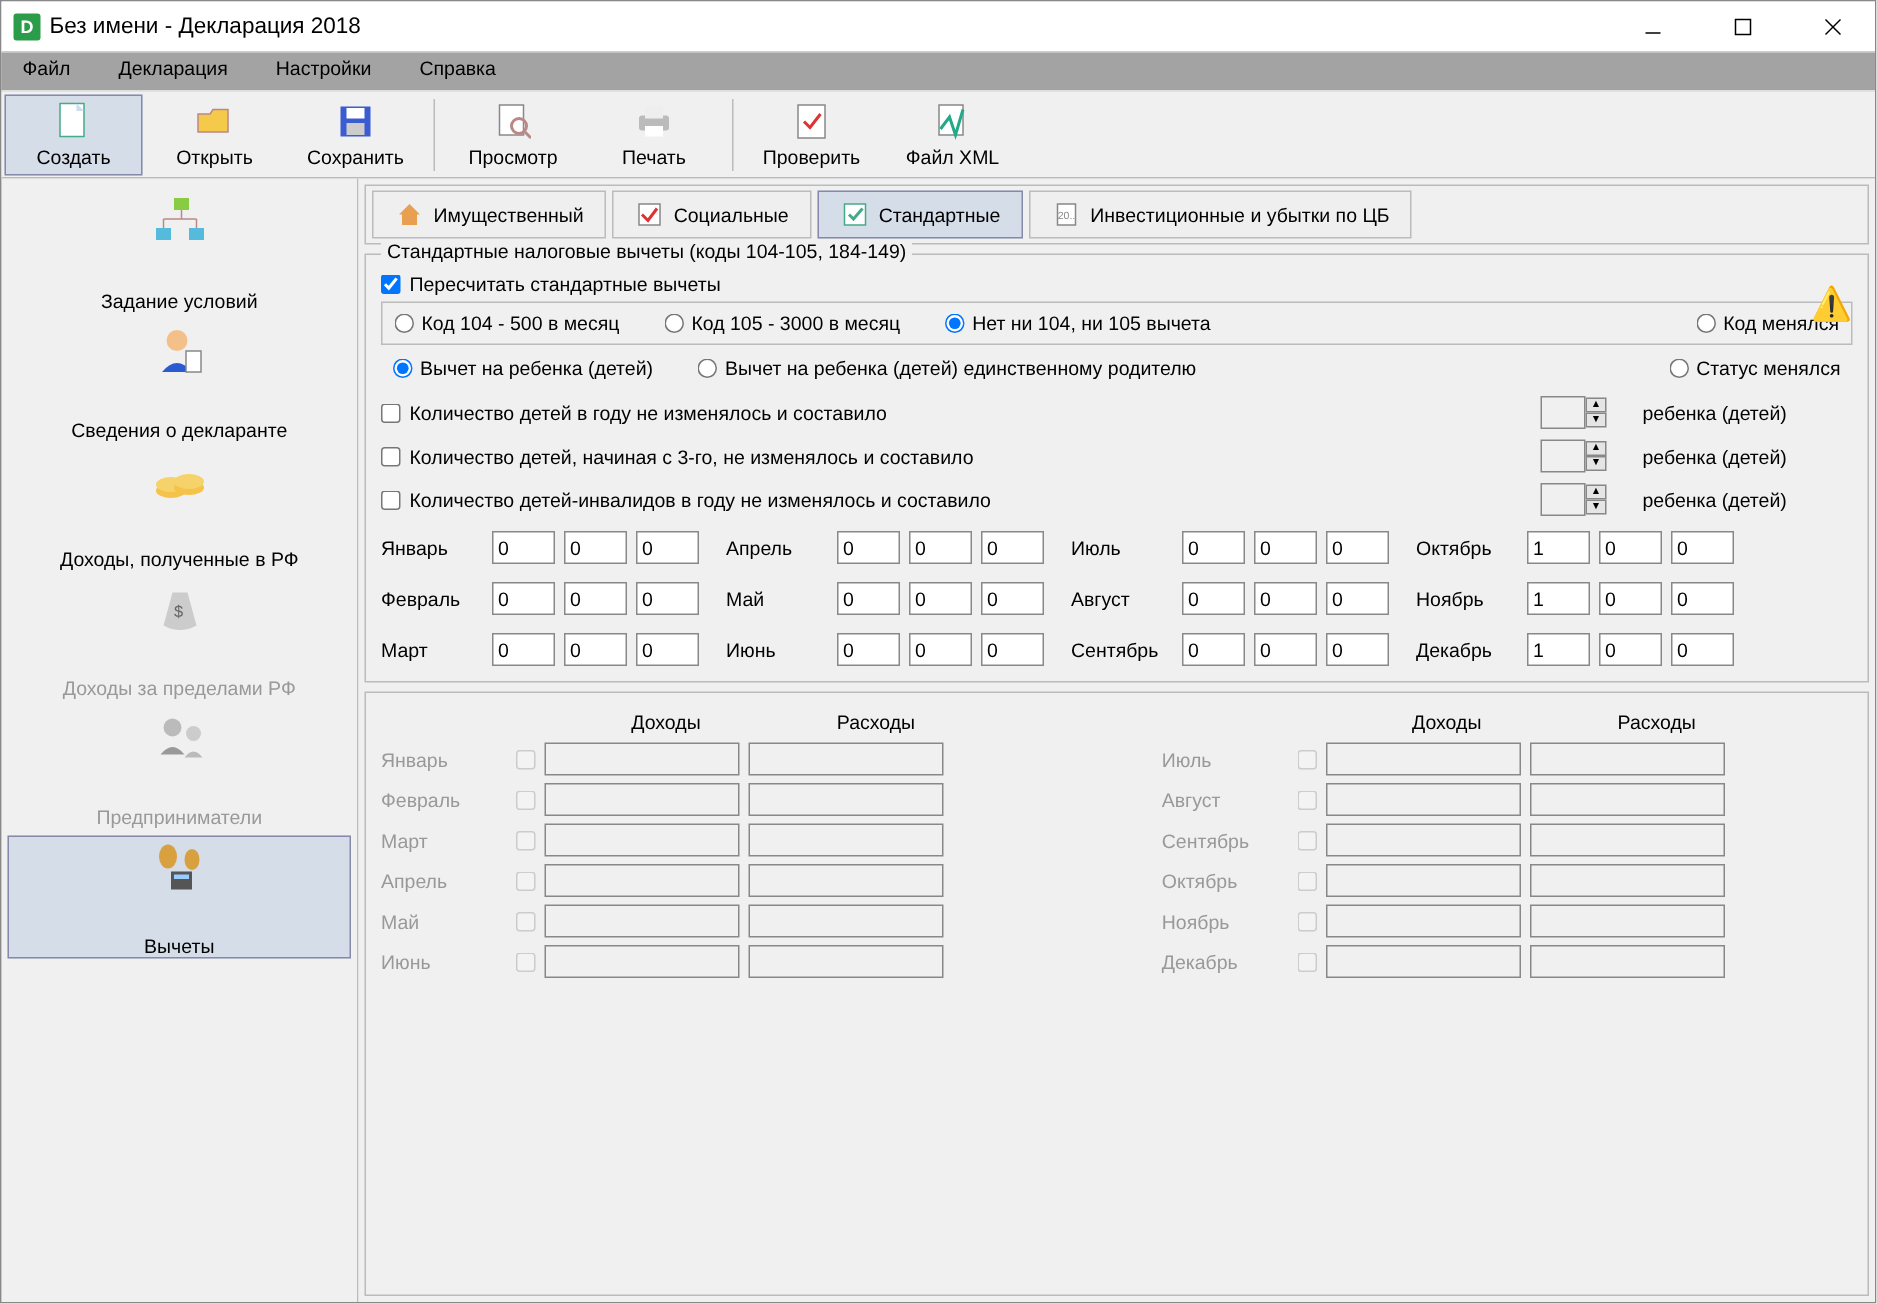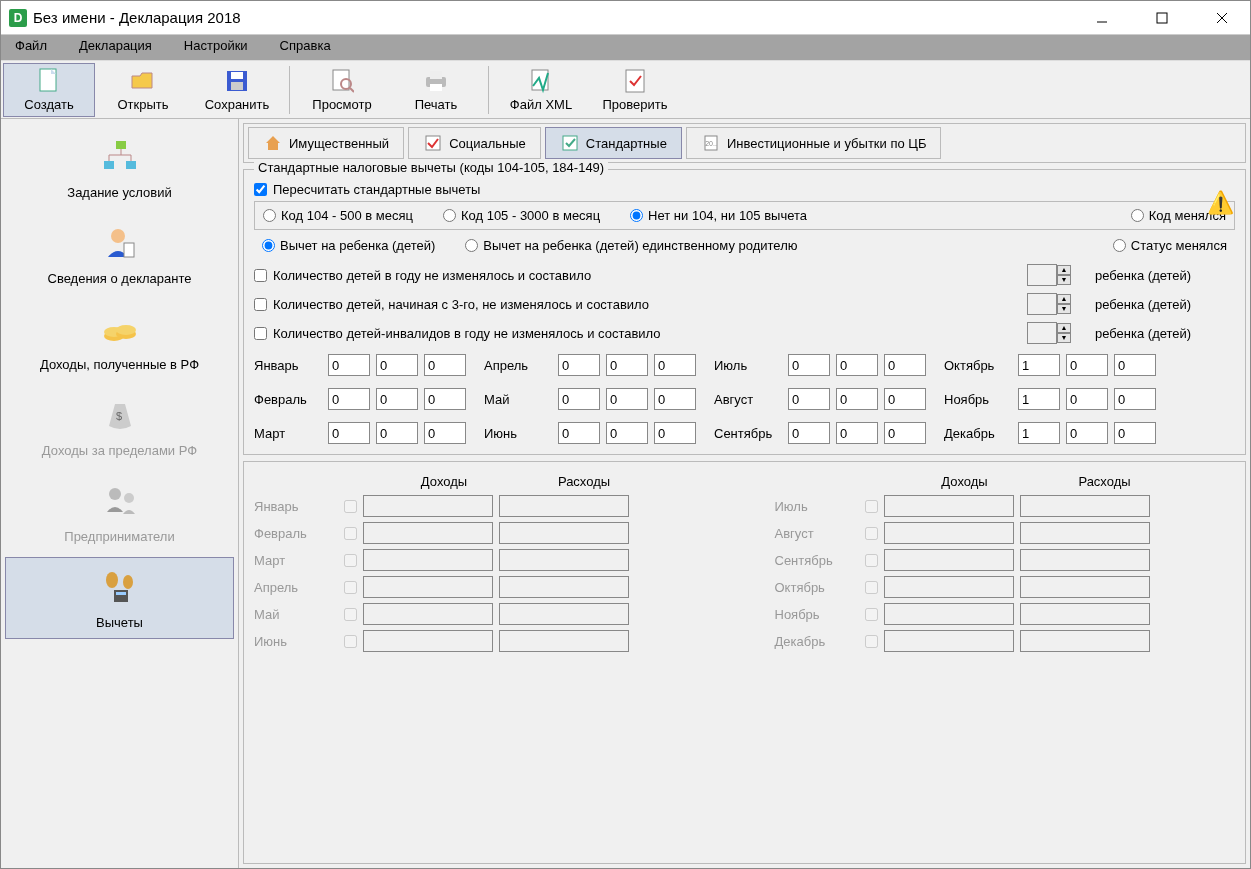--- a/index.html
+++ b/index.html
@@ -12,21 +12,21 @@
 .titlebar-btn { width: 40px; height: 26px; display: flex; align-items: center; justify-content: center; cursor: default; }
 .menubar { height: 26px; background: #a3a3a3; display: flex; padding: 0 6px; gap: 16px; border-bottom: 1px solid #ddd; }
 .menu-item { padding: 3px 8px; cursor: default; }
 .toolbar { height: 58px; background: #f0f0f0; display: flex; align-items: center; padding: 2px; gap: 2px; border-bottom: 1px solid #bbb; }
 .tool-btn { width: 92px; height: 54px; display: flex; flex-direction: column; align-items: center; justify-content: center; gap: 2px; cursor: default; border: 1px solid transparent; }
 .tool-btn.active { background: #d5dde8; border: 1px solid #88a; }
 .tool-icon { width: 28px; height: 28px; display: flex; align-items: center; justify-content: center; }
 .tool-sep { width: 1px; height: 48px; background: #bbb; margin: 0 4px; }
 .body { flex: 1; display: flex; overflow: hidden; }
 .sidebar { width: 238px; background: #f0f0f0; border-right: 1px solid #bbb; display: flex; flex-direction: column; padding-top: 6px; }
-.side-item { height: 82px; display: flex; flex-direction: column; align-items: center; justify-content: center; gap: 8px; cursor: default; border: 1px solid transparent; margin: 2px 4px; text-align: center; }
+.side-item { height: 82px; display: flex; flex-direction: column; align-items: center; justify-content: space-between; gap: 8px; cursor: default; border: 1px solid transparent; margin: 2px 4px; text-align: center; }
 .side-item.selected { background: #d5dde8; border: 1px solid #88a; }
 .side-item.disabled { color: #999; }
 .side-item .icon { width: 40px; height: 40px; display: flex; align-items: center; justify-content: center; }
 .content { flex: 1; background: #f0f0f0; display: flex; flex-direction: column; padding: 4px; overflow: hidden; }
 .tabs { height: 40px; display: flex; align-items: center; gap: 4px; padding: 2px 4px; border: 1px solid #bbb; background: #f0f0f0; }
 .tab-btn { height: 32px; padding: 0 14px; display: flex; align-items: center; gap: 6px; border: 1px solid #bbb; background: #efefef; cursor: default; }
 .tab-btn.active { background: #d5dde8; border: 1px solid #88a; }
 .tab-btn .ticon { width: 20px; height: 20px; display: flex; align-items: center; justify-content: center; }
 .fieldset { border: 1px solid #bbb; margin-top: 6px; padding: 8px 10px 10px; position: relative; }
 .fieldset .legend { position: absolute; top: -10px; left: 10px; background: #f0f0f0; padding: 0 4px; }
@@ -141,34 +141,34 @@
             <rect x="7" y="2" width="12" height="8" fill="#eee"></rect>
             <rect x="7" y="15" width="12" height="7" fill="#fff"></rect>
           </svg>
         </div>
       <span>Печать</span>
     </div>
     <div class="tool-sep"></div>
     <div class="tool-btn">
       <div class="tool-icon">
           <svg width="24" height="26">
+            <rect x="3" y="2" width="18" height="22" fill="#fff" stroke="#888"></rect>
+            <path d="M7 13 L11 17 L18 8" fill="none" stroke="#d33" stroke-width="2"></path>
+          </svg>
+        </div>
+      <span>Проверить</span>
+    </div>
+    <div class="tool-btn">
+      <div class="tool-icon">
+          <svg width="24" height="26">
             <rect x="3" y="2" width="16" height="20" fill="#fff" stroke="#888"></rect>
             <path d="M4 18 L10 10 L14 22 L19 5" fill="none" stroke="#2a8" stroke-width="2"></path>
           </svg>
         </div>
       <span>Файл XML</span>
-    </div>
-    <div class="tool-btn">
-      <div class="tool-icon">
-          <svg width="24" height="26">
-            <rect x="3" y="2" width="18" height="22" fill="#fff" stroke="#888"></rect>
-            <path d="M7 13 L11 17 L18 8" fill="none" stroke="#d33" stroke-width="2"></path>
-          </svg>
-        </div>
-      <span>Проверить</span>
     </div>
   </div>
 
   <div class="body">
 
     <div class="sidebar">
       <div class="side-item">
         <div class="icon">
             <svg width="40" height="36">
               <rect x="16" y="2" width="10" height="8" fill="#8c4"></rect>

